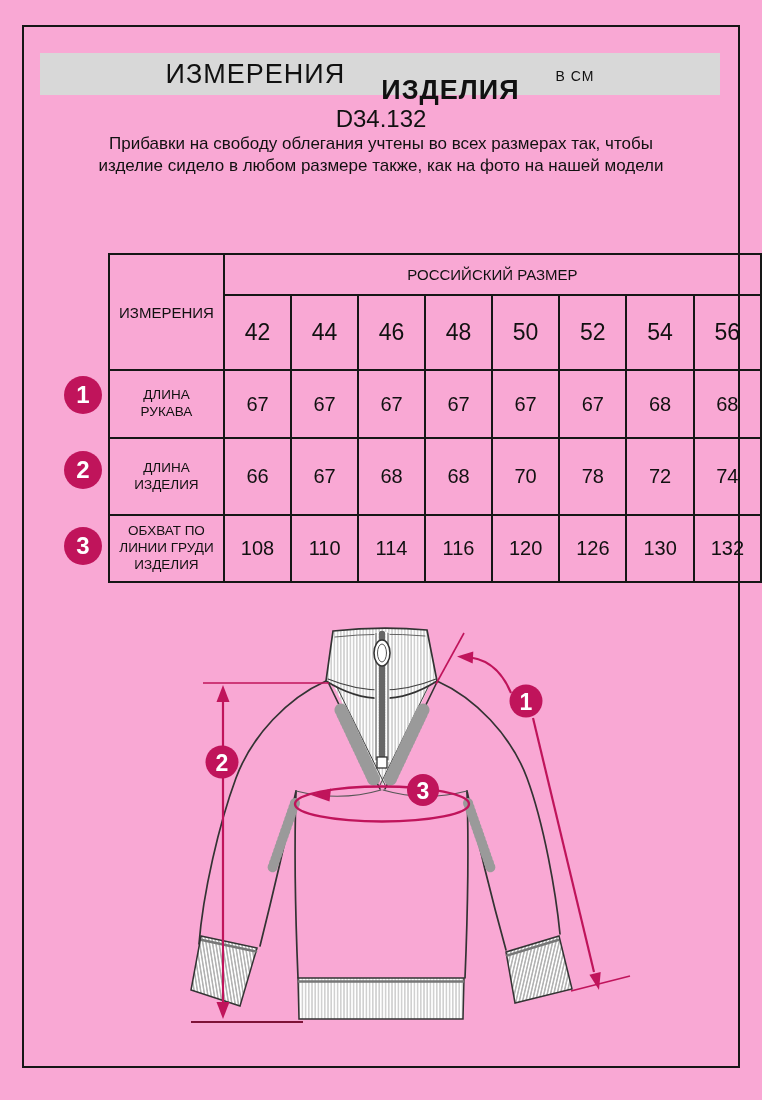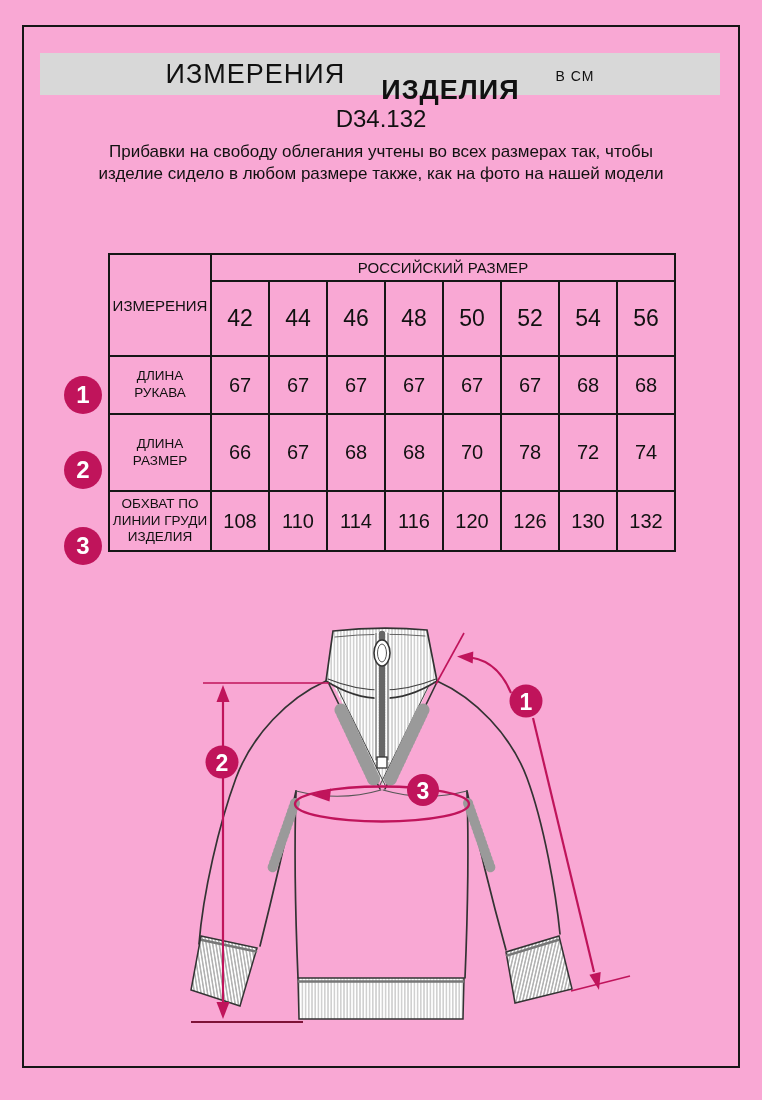--- a/index.html
+++ b/index.html
@@ -9,33 +9,33 @@
   }
   .frame{position:absolute;left:22px;top:25px;width:718px;height:1043px;
     border:2px solid #161616;box-sizing:border-box;}
   
   .header-bar{position:absolute;left:40px;top:53px;width:680px;height:42px;
     background:#d8d8d8;display:flex;align-items:center;justify-content:center;gap:36px;}
   .title-regular{font-size:27px;letter-spacing:1px;}
   .title-bold{font-size:27px;font-weight:bold;letter-spacing:1px;margin-top:32px;}
   .title-unit{font-size:14px;letter-spacing:1px;padding-top:4px;}
   .product-code{position:absolute;left:0;top:105px;width:762px;text-align:center;font-size:24px;}
-  .description{position:absolute;left:81px;top:141px;width:600px;text-align:center;
+  .description{position:absolute;left:81px;top:133px;width:600px;text-align:center;
     font-size:17px;line-height:1.32;}
   
   table.meas{position:absolute;left:108px;top:253px;border-collapse:collapse;table-layout:fixed;}
-  table.meas td,table.meas th{border:2px solid #161616;padding:0;text-align:center;vertical-align:middle;
+  table.meas td,table.meas th{border:2px solid #161616;padding:7px;text-align:center;vertical-align:middle;
     font-weight:normal;}
   .corner-cell{width:100px;font-size:15px;}
   .size-header{font-size:15px;height:25px;}
   .size-cell{width:56px;font-size:23px;font-weight:bold;}
   .label-cell{font-size:13.5px;line-height:1.25;padding:0 2px;}
   .value-cell{font-size:20px;}
   tr.size-row{height:75px;}
-  tr.data-row-1{height:58px;}
+  tr.data-row-1{height:68px;}
   tr.data-row-2{height:77px;}
   tr.data-row-3{height:60px;}
   
   .row-marker{position:absolute;width:38px;height:38px;border-radius:50%;
     display:flex;align-items:center;justify-content:center;
     color:#fff;font-size:24px;font-weight:bold;}
   .marker-1{left:64px;top:376px;}
   .marker-2{left:64px;top:451px;}
   .marker-3{left:64px;top:527px;}
   .diagram-svg{position:absolute;left:0;top:0;width:762px;height:1100px;}
@@ -76,21 +76,21 @@
       <td class="value-cell">67</td>
       <td class="value-cell">67</td>
       <td class="value-cell">67</td>
       <td class="value-cell">67</td>
       <td class="value-cell">67</td>
       <td class="value-cell">67</td>
       <td class="value-cell">68</td>
       <td class="value-cell">68</td>
     </tr>
     <tr class="data-row-2">
-      <td class="label-cell">ДЛИНА РАЗМЕР</td>
+      <td class="label-cell">ДЛИНА ИЗДЕЛИЯ</td>
       <td class="value-cell">66</td>
       <td class="value-cell">67</td>
       <td class="value-cell">68</td>
       <td class="value-cell">68</td>
       <td class="value-cell">70</td>
       <td class="value-cell">78</td>
       <td class="value-cell">72</td>
       <td class="value-cell">74</td>
     </tr>
     <tr class="data-row-3">

